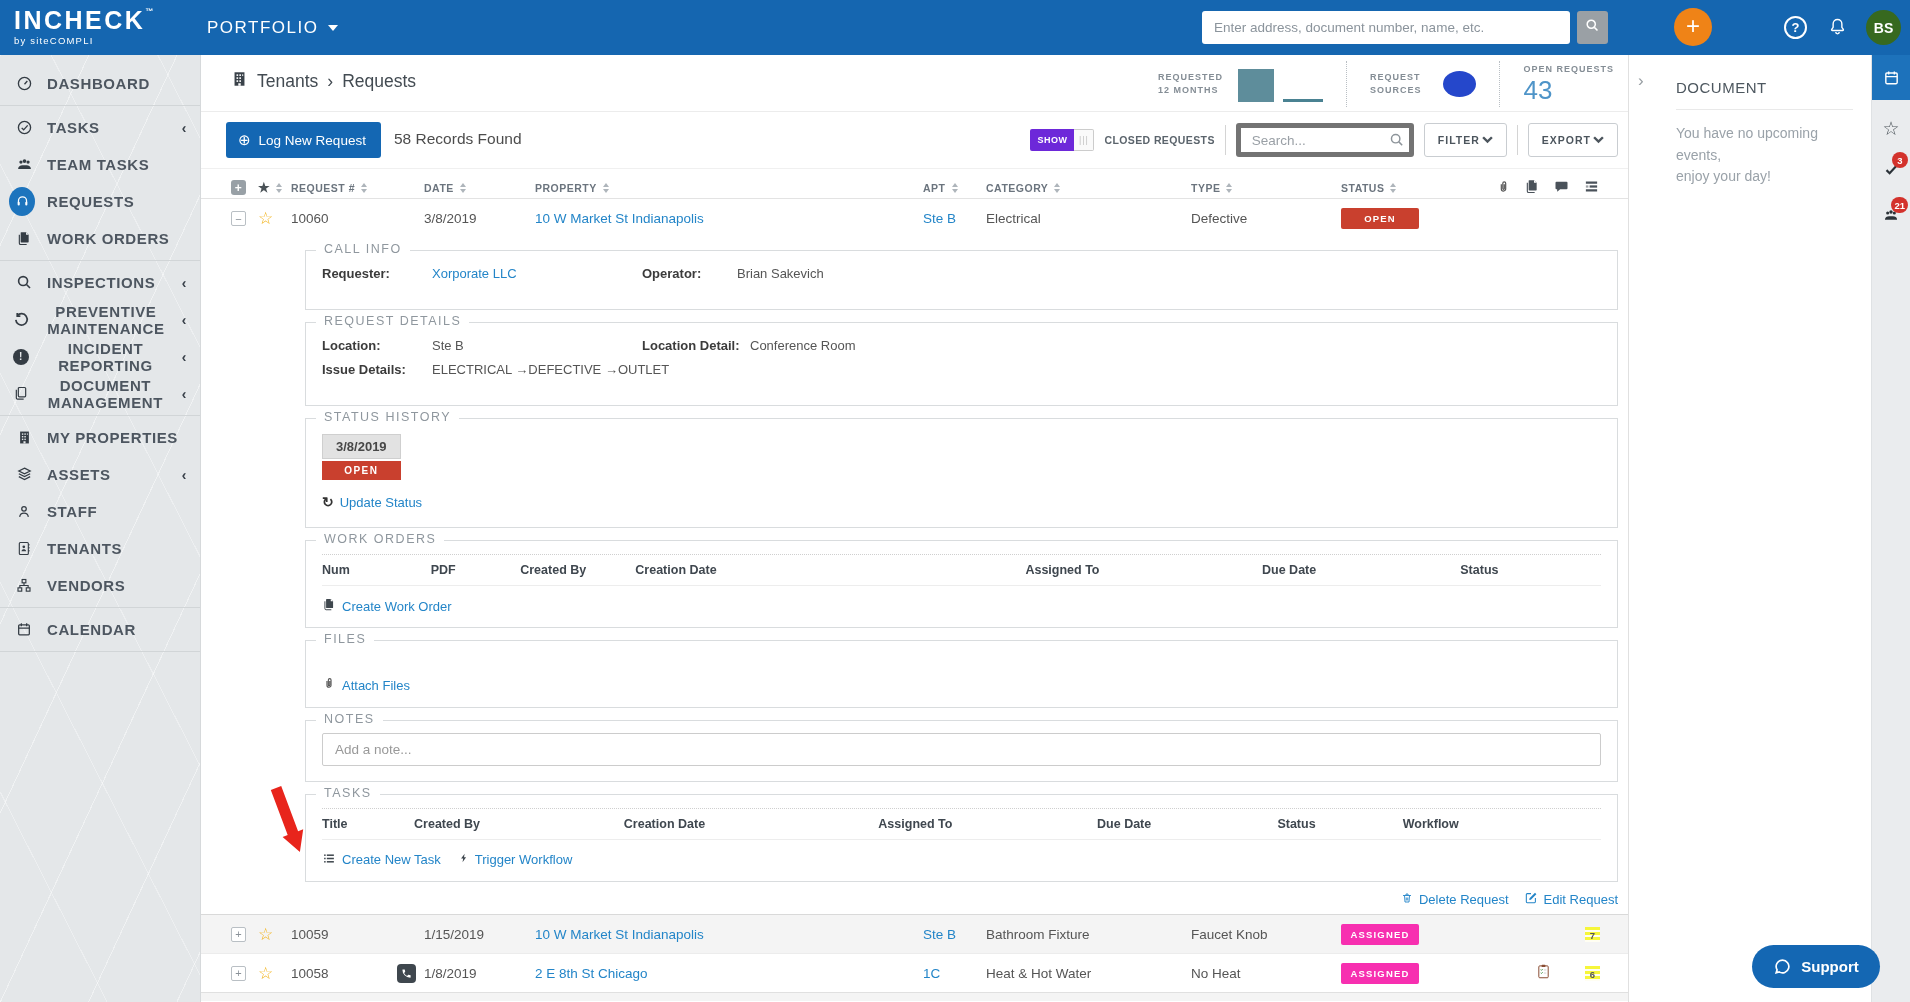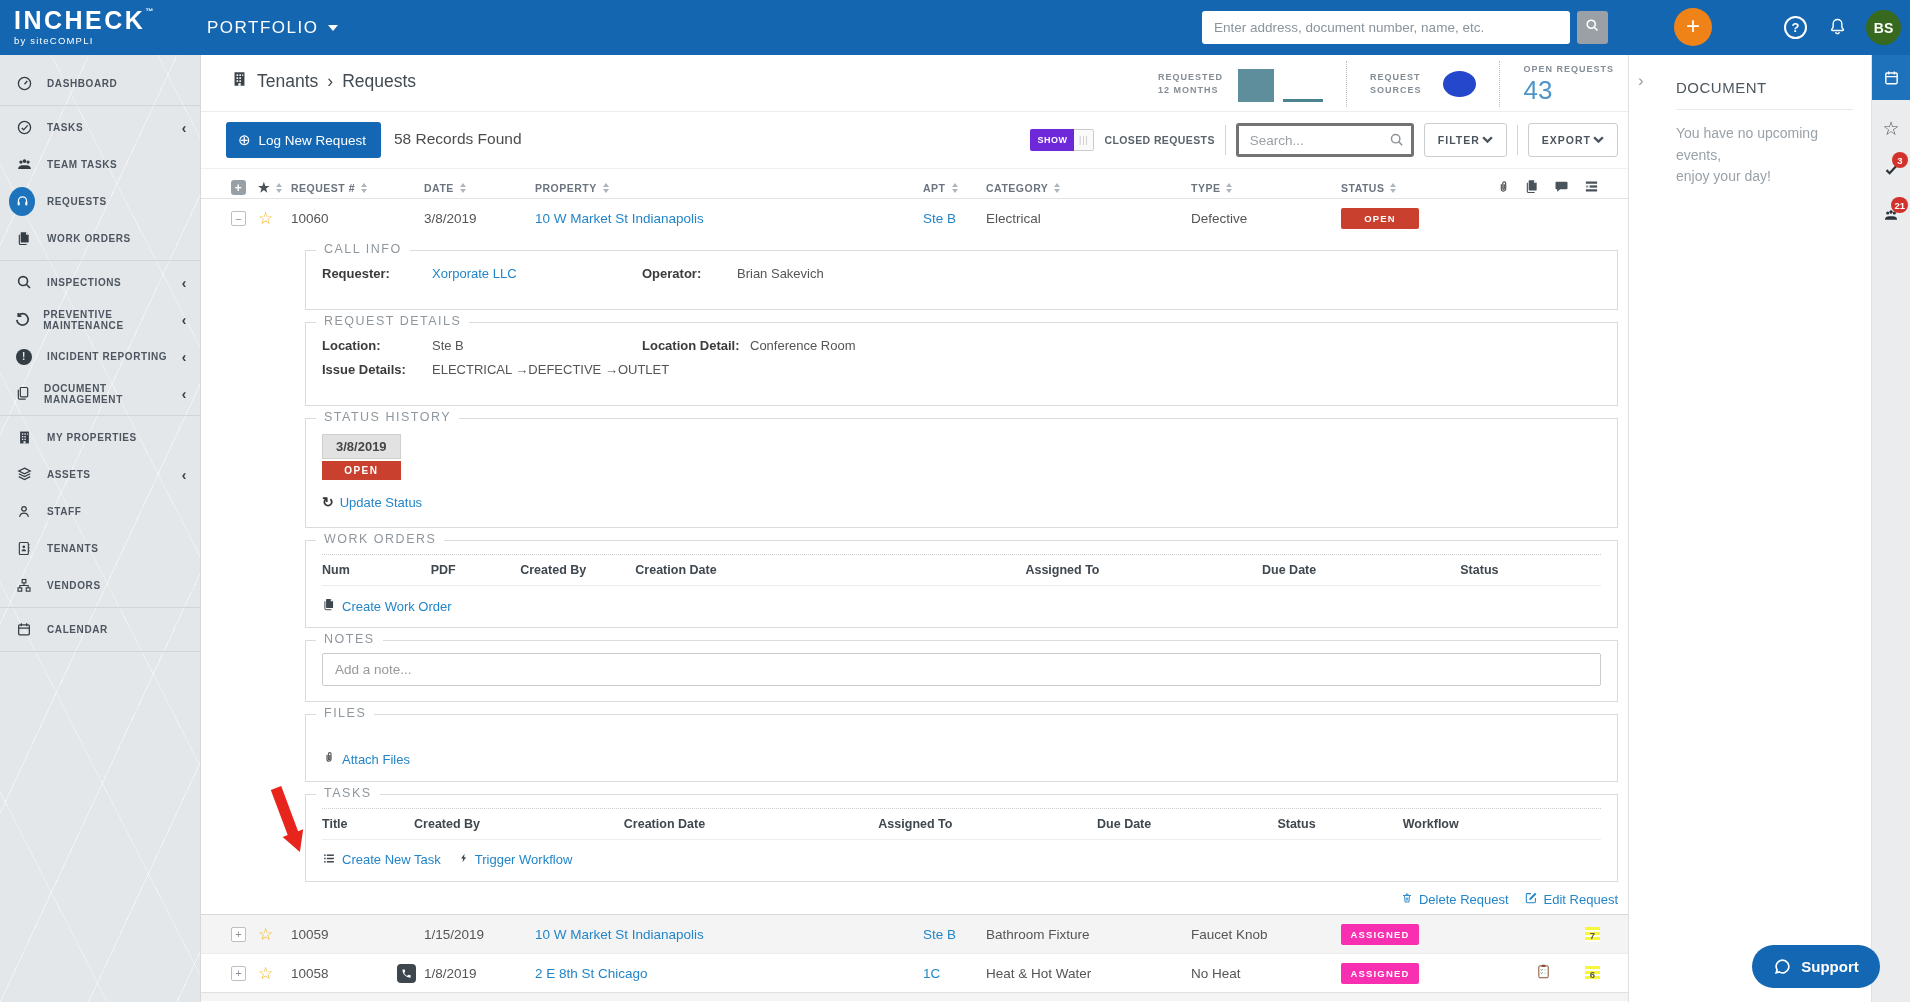--- a/index.html
+++ b/index.html
@@ -23,21 +23,21 @@
   .help-btn { position:absolute; left:1784px; top:16px; width:23px; height:23px; border:2px solid #fff; border-radius:50%; color:#fff; display:flex; align-items:center; justify-content:center; cursor:pointer; }
   .help-btn::after { content:"?"; font-size:13px; font-weight:bold; }
   .bell-btn { position:absolute; left:1827px; top:15px; cursor:pointer; }
   .avatar { position:absolute; left:1866px; top:10px; width:35px; height:35px; border-radius:50%; background:#37691f; color:#fff; font-weight:bold; font-size:14px; display:flex; align-items:center; justify-content:center; cursor:pointer; }
 
   
   .sidebar { position:absolute; left:0; top:55px; bottom:0; width:201px; background:#e4e7e9;
     background-image:repeating-linear-gradient(115deg, rgba(255,255,255,.45) 0 1px, transparent 1px 80px),
                      repeating-linear-gradient(63deg, rgba(255,255,255,.35) 0 1px, transparent 1px 95px);
     border-right:1px solid #d6d9db; padding-top:10px; }
-  .nav-item { height:37px; display:flex; align-items:center; padding:0 13px; gap:12px; color:#4d5660; font-size:10px; font-weight:700; letter-spacing:.6px; cursor:pointer; }
+  .nav-item { height:37px; display:flex; align-items:center; padding:0 13px; gap:12px; color:#4d5660; font-size:15px; font-weight:700; letter-spacing:.6px; cursor:pointer;text-align:center; }
   .nav-icon { width:22px; display:flex; justify-content:center; align-items:center; color:#343c44; }
   .nav-icon-circle { width:29px; height:29px; border-radius:50%; background:#1d74bd; display:flex; align-items:center; justify-content:center; margin-left:-4px; }
   .nav-chevron { margin-left:auto; color:#39414a; font-size:14px; font-weight:700; }
   .nav-chevron::after { content:"‹"; }
   .nav-divider { border-top:1px solid #d1d5d7; margin:3px 0; }
   .incident-dot { width:16px; height:16px; border-radius:50%; background:#343c44; color:#e4e7e9; display:flex; align-items:center; justify-content:center; }
   .incident-dot::after { content:"!"; font-size:10px; font-weight:bold; }
 
   
   .main { position:absolute; left:201px; top:55px; width:1427px; bottom:0; background:#fff; overflow:hidden; }
@@ -60,21 +60,21 @@
   .plus-circ::after { content:"\2295"; font-size:15px; }
   .records { position:absolute; left:193px; top:18px; font-size:15.5px; color:#4c4c4c; }
   .toolbar-right { position:absolute; right:10px; top:11px; display:flex; align-items:center; gap:10px; }
   .show-toggle { display:flex; cursor:pointer; }
   .show-label { background:#6d28d9; color:#fff; font-size:9px; font-weight:bold; letter-spacing:.5px; padding:6px 7px; border-radius:2px 0 0 2px; }
   .show-grip { width:20px; background:#fafafa; border:1px solid #ccc; border-left:none; border-radius:0 2px 2px 0; display:flex; align-items:center; justify-content:center; color:#c3c3c3; font-size:9px; letter-spacing:1px; }
   .show-grip::after { content:"|||"; }
   .closed-label { font-size:10.5px; color:#5b646c; letter-spacing:.4px; font-weight:600; }
   .tb-sep { border-left:1px solid #d4d4d4; height:30px; }
   .tb-search { position:relative; width:178px; height:34px; }
-  .tb-search input { width:100%; height:100%; border:3px solid #737373; border-radius:3px; padding:0 30px 0 11px; font-size:13.5px; color:#555; font-family:"Liberation Sans",sans-serif; outline:none; }
+  .tb-search input { width:100%; height:100%; border:5px solid #737373; border-radius:3px; padding:0 30px 0 11px; font-size:13.5px; color:#555; font-family:"Liberation Sans",sans-serif; outline:none; }
   .tb-search input::placeholder { color:#9aa0a6; }
   .tb-search svg { position:absolute; right:9px; top:9px; }
   .tb-btn { height:34px; border:1px solid #c9cdd1; border-radius:3px; background:#fff; display:flex; align-items:center; gap:2px; padding:0 13px; font-size:10.5px; font-weight:700; letter-spacing:1px; color:#4c555d; cursor:pointer; }
 
   
   .grid-header { height:31px; display:flex; align-items:center; border-top:1px solid #f0f0f0; border-bottom:1px solid #e3e3e3; padding:8px 28px 0 30px; color:#6b747e; font-size:10.5px; font-weight:700; letter-spacing:.5px; }
   .hcell { display:flex; align-items:center; gap:6px; }
   .c-expand{width:27px;} .c-star{width:33px;} .c-id{width:133px;} .c-date{width:111px;} .c-prop{width:388px;} .c-apt{width:63px;} .c-cat{width:205px;} .c-type{width:150px;} .c-status{width:138px;}
   .c-icons{flex:1; display:flex; justify-content:flex-end; align-items:center; gap:13px;}
   .sort { display:inline-flex; flex-direction:column; gap:2px; }
@@ -593,33 +593,33 @@
           <span><svg width="14" height="15" viewBox="0 0 24 24">
                 <path d="M8 2.5h7l4 4V17a1 1 0 0 1-1 1H8a1 1 0 0 1-1-1V3.5a1 1 0 0 1 1-1z" fill="#3f474e"></path>
                 <path d="M5 6.5V19a2 2 0 0 0 2 2h9" fill="none" stroke="#3f474e" stroke-width="1.7"></path>
                 <path d="M15 2.5v4h4z" fill="#fff"></path>
               </svg></span>
           <span class="lnk">Create Work Order</span>
         </span>
       </div>
     </div>
 
-    <div class="section sec-notes">
-      <span class="sec-title">NOTES</span>
-      <input class="notes-input" type="text" placeholder="Add a note..." style="">
-    </div>
-
     <div class="section sec-files">
       <span class="sec-title">FILES</span>
       <div class="icon-link files-link">
         <span><svg width="14" height="15" viewBox="0 0 24 24" fill="none" stroke="#555" stroke-width="1.9">
               <path d="M8.5 7.5v7.5a3.5 3.5 0 0 0 7 0V6a2.3 2.3 0 0 0-4.6 0v8.5a1.2 1.2 0 0 0 2.4 0V7.5"></path>
             </svg></span>
         <span class="lnk">Attach Files</span>
       </div>
+    </div>
+
+    <div class="section sec-notes">
+      <span class="sec-title">NOTES</span>
+      <input class="notes-input" type="text" placeholder="Add a note..." style="">
     </div>
 
     <div class="section sec-tasks">
       <span class="sec-title">TASKS</span>
       <div class="inner-cols">
         <span class="tk-c0">Title</span>
         <span class="tk-c1">Created By</span>
         <span class="tk-c2">Creation Date</span>
         <span class="tk-c3">Assigned To</span>
         <span class="tk-c4">Due Date</span>

